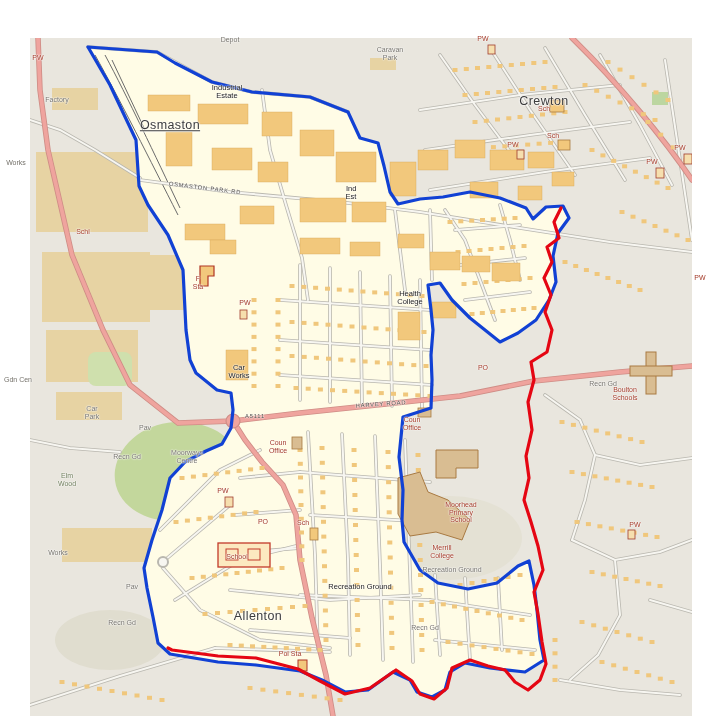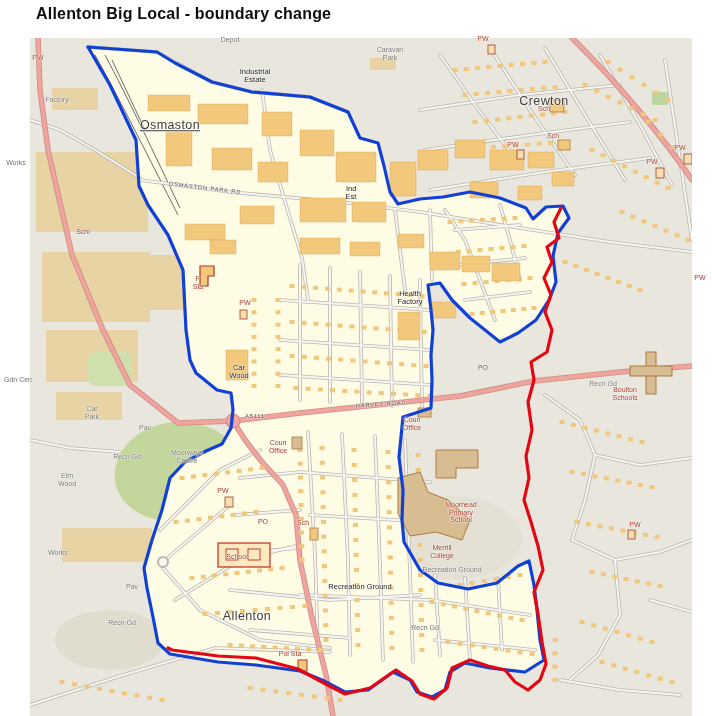--- a/index.html
+++ b/index.html
@@ -18,21 +18,20 @@
   .lbl.grey{font-size:7px;color:#75726b;}
   .lbl.red{font-size:7px;color:#a33a28;}
   .lbl.greygreen{font-size:7px;color:#6e7c5a;}
   .lbl.street{font-size:5.8px;color:#4f4c45;letter-spacing:0.8px;}
 </style>
 </head>
 <body>
 
 <div id="page">
 
-  <div id="title">Allenton Big Local - boundary change</div>
 
   <div id="mapwrap">
     <svg width="662" height="678" viewBox="30 38 662 678" xmlns="http://www.w3.org/2000/svg">
 
       <rect x="30" y="38" width="662" height="678" fill="#e9e6de"></rect>
 
       <g fill="#e7d3a3" stroke="none">
         <rect x="36" y="152" width="112" height="80"></rect>
         <rect x="42" y="252" width="108" height="70"></rect>
         <rect x="46" y="330" width="92" height="52"></rect>
@@ -620,29 +619,29 @@
 
       <path id="boundary-blue" d="M88,47 L157,52 L175,63 L212,82 L252,92 L310,97 L348,112 L360,138 L378,143 L384,166 L390,192 L398,204 L420,199 L443,197 L470,192 L500,198 L526,208 L533,219 L546,207 L563,206 L569,218 L558,233 L553,256 L556,282 L549,300 L536,320 L518,333 L500,342 L470,318 L452,300 L440,283 L428,285 L431,310 L433,330 L431,355 L432,380 L431,408 L403,417 L399,457 L403,490 L402,520 L404,542 L420,570 L438,583 L468,589 L497,583 L518,566 L529,561 L534,585 L537,610 L540,640 L544,660 L525,672 L490,668 L465,663 L450,672 L445,690 L432,697 L417,692 L410,680 L393,672 L368,690 L345,692 L322,680 L300,671 L256,665 L218,662 L170,654 L158,643 L153,617 L147,588 L144,568 L152,540 L162,510 L170,478 L185,462 L206,451 L222,444 L231,428 L233,410 L231,393 L217,390 L196,373 L190,360 L186,330 L183,270 L168,235 L148,205 L139,186 L136,140 L110,85 Z" fill="none" stroke="#1141d4" stroke-width="3.2" stroke-linejoin="round"></path>
 
       <path id="boundary-red" d="M561,208 L554,222 L559,238 L547,247 L552,262 L544,278 L551,295 L545,312 L552,330 L547,352 L531,362 L534,380 L528,402 L532,430 L526,456 L529,478 L524,500 L531,522 L538,546 L543,570 L534,592 L538,614 L542,642 L546,664 L540,680 L528,690 L515,682 L505,670 L488,666 L470,660 L452,668 L447,688 L434,699 L420,694 L412,681 L396,670 L370,688 L345,694 L320,681 L298,669 L256,658 L218,656 L172,650 L168,648" fill="none" stroke="#e50613" stroke-width="3.2" stroke-linejoin="round" stroke-linecap="round"></path>
     </svg>
   </div>
 
   <div id="labels-layer">
       <span class="lbl place" style="left: 170px; top: 126px; text-decoration: underline;">Osmaston</span>
       <span class="lbl place" style="left: 544px; top: 102px;">Crewton</span>
-      <span class="lbl place" style="left: 247px; top: 617px; text-align: right;">Allenton</span>
-      <span class="lbl small" style="left: 227px; top: 76px; margin-left: 28px;">Industrial
+      <span class="lbl place" style="left: 258px; top: 617px; text-align: right;">Allenton</span>
+      <span class="lbl small" style="left: 227px; top: 92px;">Industrial
 Estate</span>
       <span class="lbl small" style="left: 351px; top: 193px; text-align: right;">Ind
 Est</span>
       <span class="lbl small" style="left: 410px; top: 298px;">Health
-Factory</span>
+College</span>
       <span class="lbl small" style="left: 239px; top: 372px;">Car
-Wood</span>
+Works</span>
       <span class="lbl grey" style="left: 92px; top: 413px;">Car
 Park</span>
       <span class="lbl red" style="left: 278px; top: 447px;">Coun
 Office</span>
       <span class="lbl red" style="left: 412px; top: 424px;">Coun
 Office</span>
       <span class="lbl grey" style="left: 187px; top: 457px;">Moorways
 Centre</span>
       <span class="lbl greygreen" style="left: 67px; top: 480px;">Elm
 Wood</span>

